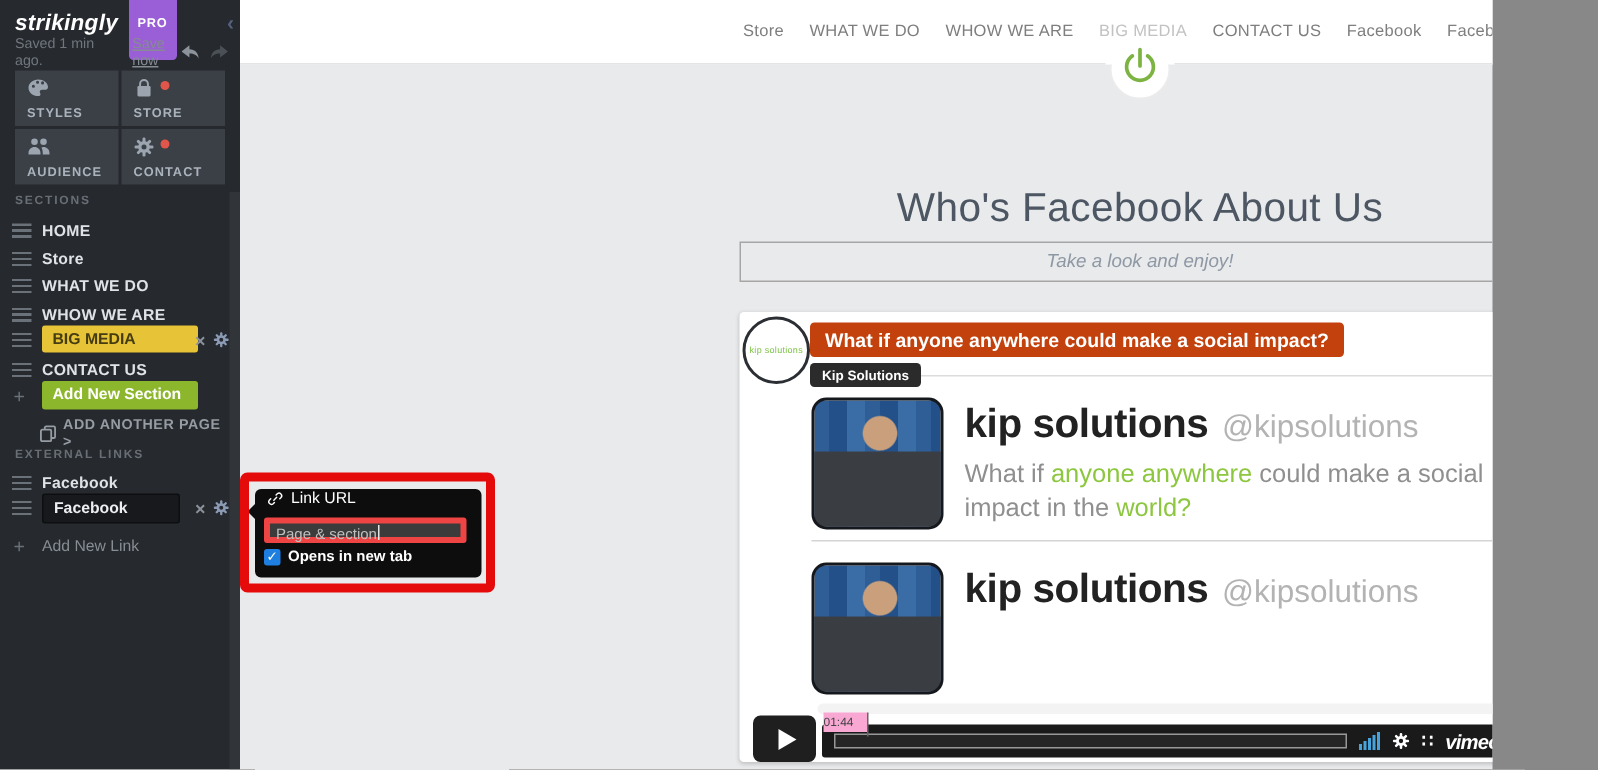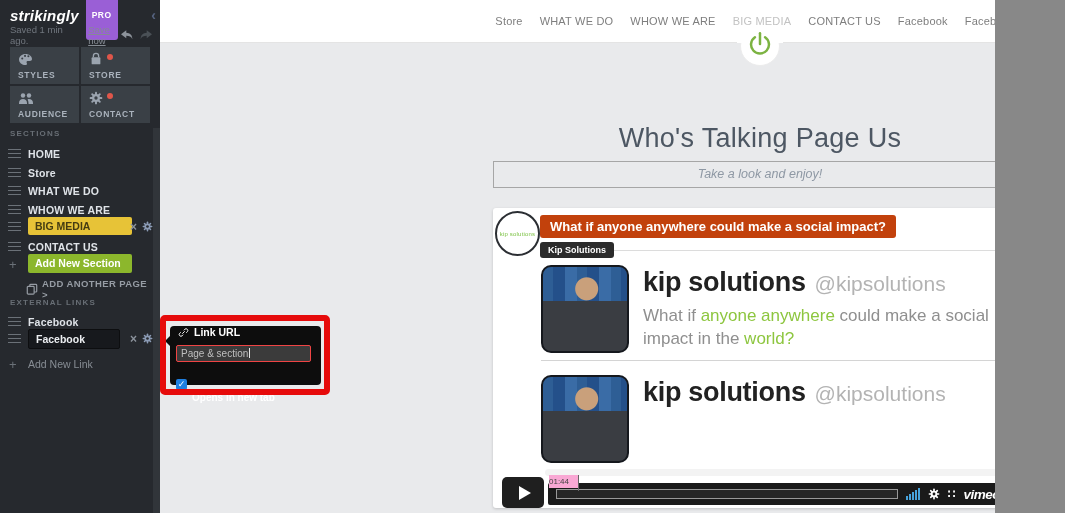--- a/index.html
+++ b/index.html
@@ -79,26 +79,26 @@
   .progress { width:347px; height:10px; border:1px solid #989898; background:#262626; margin-right:auto; cursor:pointer; }
   .volume { display:flex; align-items:flex-end; gap:1px; height:12px; cursor:pointer; }
   .volume i { display:block; width:2px; background:var(--volume-blue,#47a3dc); }
   .fs-ico { color:#fff; font-size:12px; font-weight:700; line-height:1; cursor:pointer; }
   .vimeo-logo { color:#fff; font-size:13.5px; font-weight:800; font-style:italic; letter-spacing:-.5px; cursor:pointer; }
 
   
   .red-annotation { position:absolute; left:160px; top:315px; width:170px; height:80px; border:6px solid var(--annotation-red,#e60b0b); border-radius:5px; z-index:20; pointer-events:none; }
   .link-popup { position:absolute; left:170px; top:326px; width:151px; height:59px; background:#0d0d0d; border-radius:4px; z-index:19; }
   .popup-arrow { position:absolute; left:-5px; top:10px; width:0; height:0; border-top:5px solid transparent; border-bottom:5px solid transparent; border-right:5px solid #0d0d0d; }
-  .popup-title { position:absolute; left:8px; top:0; display:flex; align-items:flex-end; gap:5px; color:#fff; font-size:10.5px; font-weight:700; }
-  .popup-input { position:absolute; left:6px; top:19px; width:135px; height:17px; background:#3b3b3b; border:1px solid #ef4444; border-radius:2px; color:#bfbfbf; font-size:10px; line-height:15px; padding:0 4px; cursor:text; }
+  .popup-title { position:absolute; left:8px; top:0; display:flex; align-items:flex-end; gap:5px; color:#fff; font-size:10.5px; font-weight:400; }
+  .popup-input { position:absolute; left:6px; top:19px; width:135px; height:17px; background:#3b3b3b; border:4px solid #ef4444; border-radius:2px; color:#bfbfbf; font-size:10px; line-height:15px; padding:0 4px; cursor:text; }
   .caret { display:inline-block; width:1px; height:10px; background:#e6e6e6; vertical-align:-1px; margin-left:1px; }
   .popup-check { position:absolute; left:6px; top:40px; display:flex; align-items:center; gap:5px; cursor:pointer; }
   .cb { width:11px; height:11px; background:var(--checkbox-blue,#1f7fe0); border-radius:2px; color:#fff; font-size:9px; line-height:11px; text-align:center; }
-  .cb-label { color:#fff; font-size:10px; font-weight:700;margin-top:26px; }
+  .cb-label { color:#fff; font-size:10px; font-weight:700; }
 </style>
 </head>
 <body>
 
 <div class="screen">
 
   <aside class="sidebar">
     <div class="logo-row">
       <span class="logo">strikingly</span>
       <span class="pro-badge">PRO</span>
@@ -262,21 +262,21 @@
     </header>
     <div class="power-notch"></div>
     <div class="power-cover"></div>
     <span class="power-ico" id="power-ico">
         <svg width="26" height="28" viewBox="0 0 24 26">
           <path d="M12 2v10" stroke="#7cb342" stroke-width="2.3" stroke-linecap="round" fill="none"></path>
           <path d="M7.3 5.8a8.3 8.3 0 1 0 9.4 0" stroke="#7cb342" stroke-width="2.3" stroke-linecap="round" fill="none"></path>
         </svg>
       </span>
 
-    <h1 class="page-heading">Who's Talking Page Us</h1>
+    <h1 class="page-heading">Who's Facebook About Us</h1>
     <div class="subtitle-box">
       <span>Take a look and enjoy!</span>
     </div>
 
     <div class="video-card">
       <div class="vlogo">
         <span>kip solutions</span>
       </div>
       <div class="vline"></div>
       <div class="vtitle">What if anyone anywhere could make a social impact?</div>

